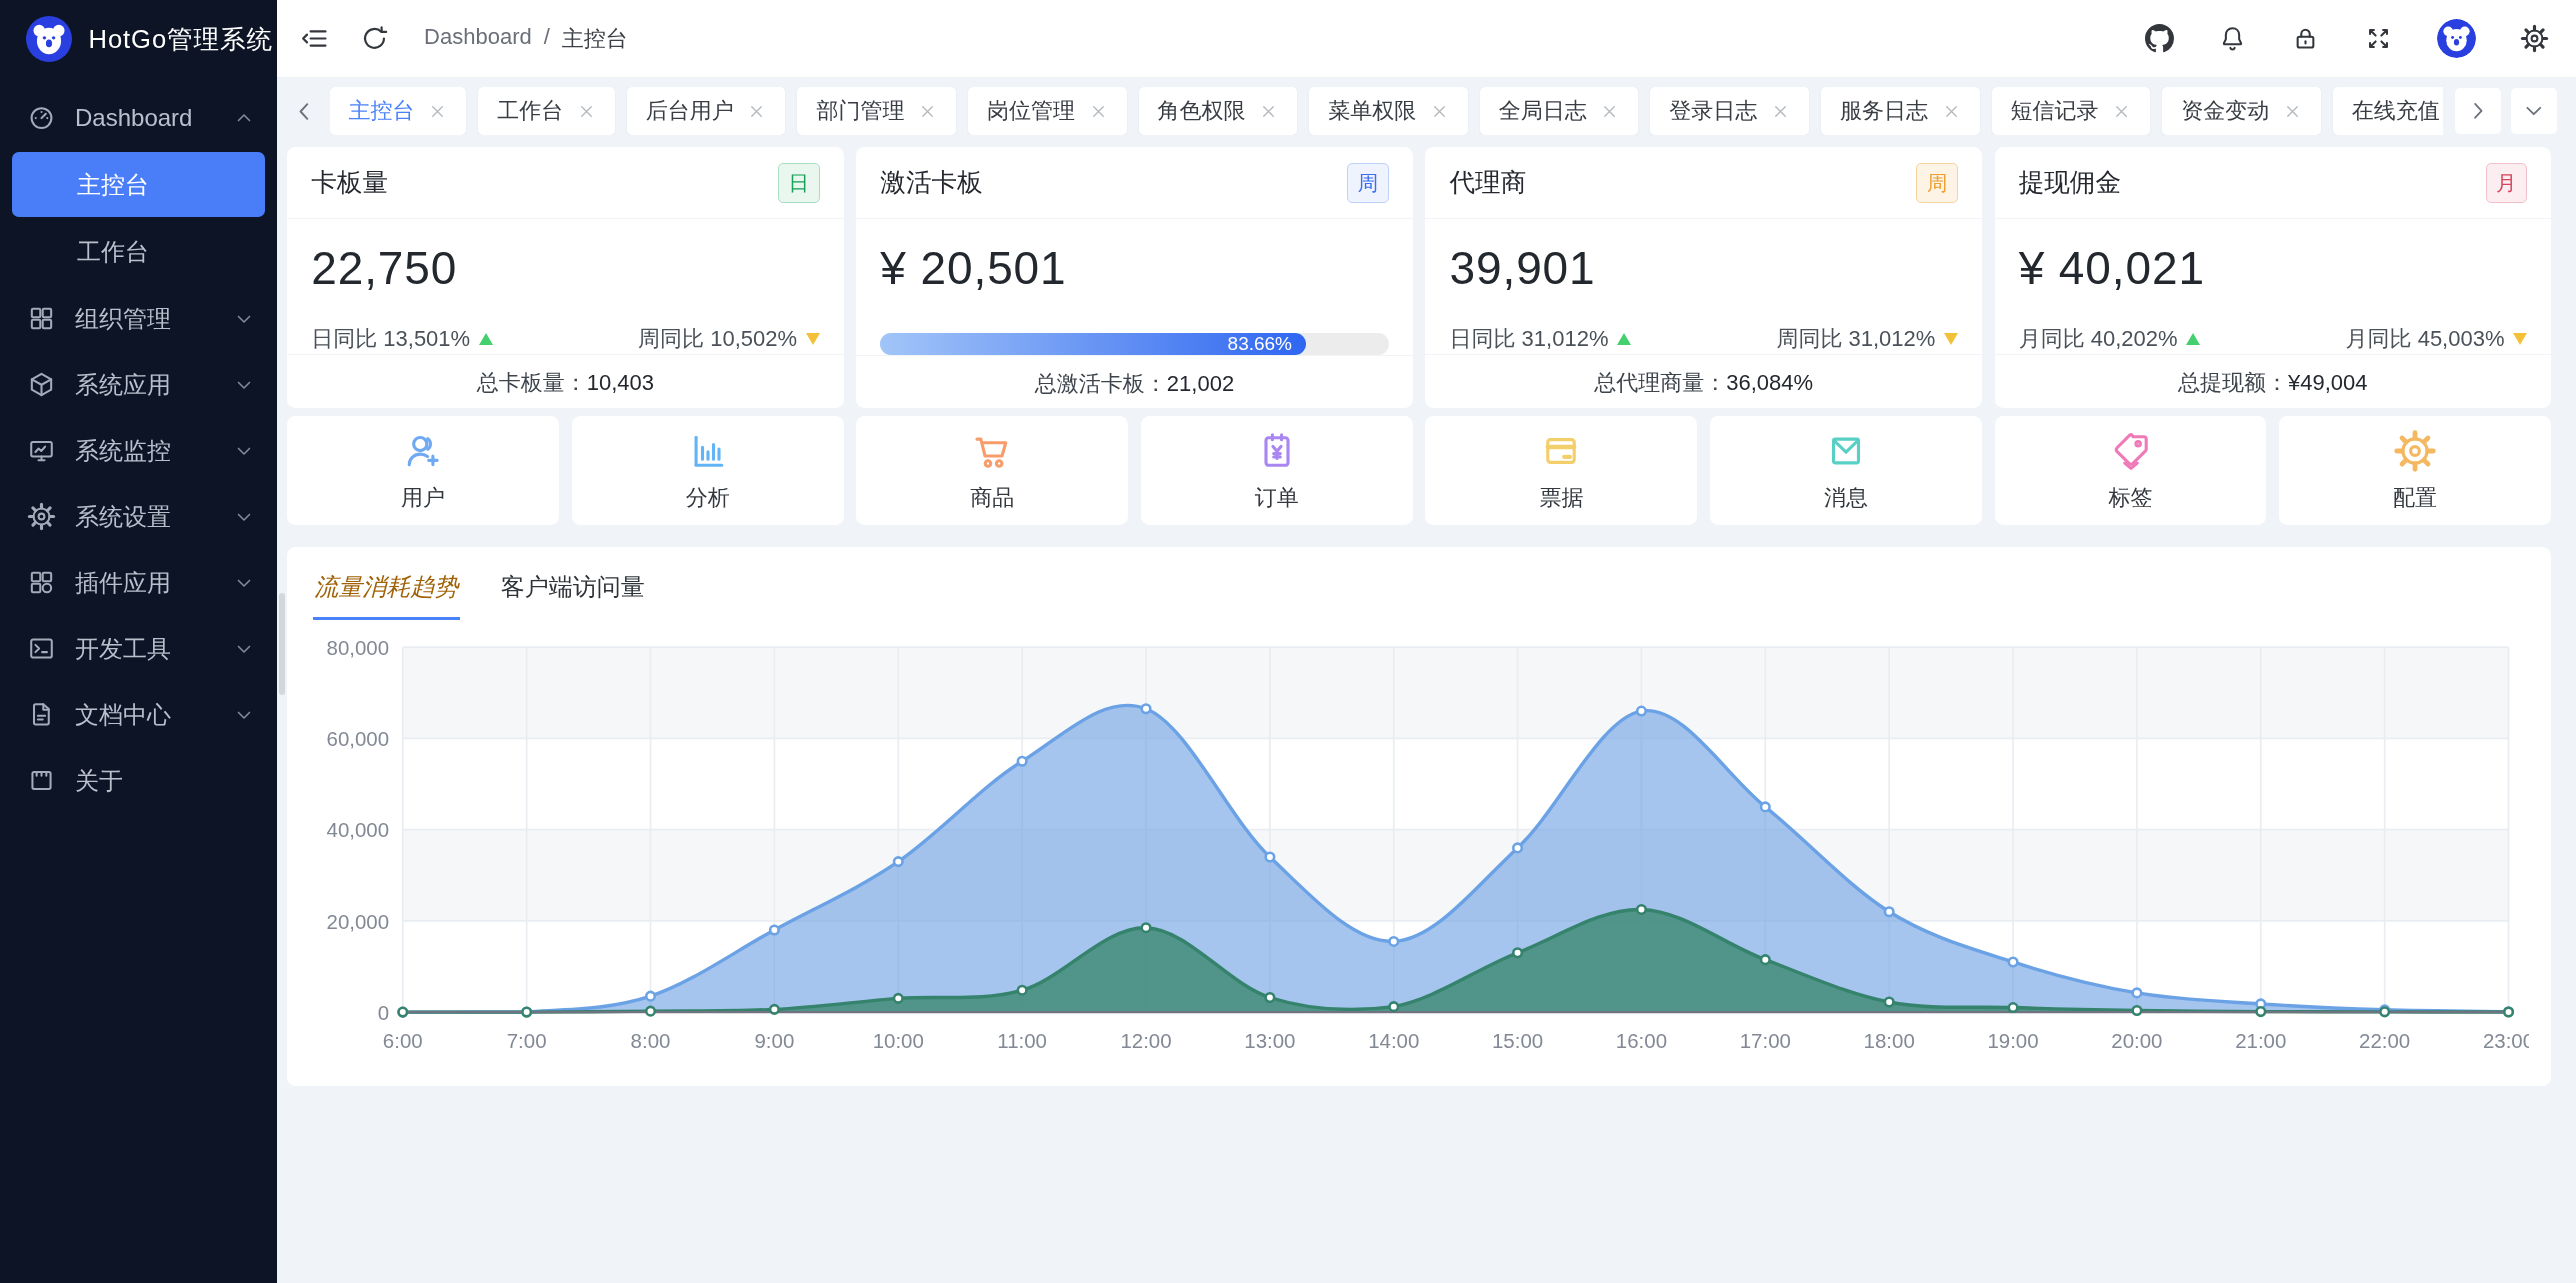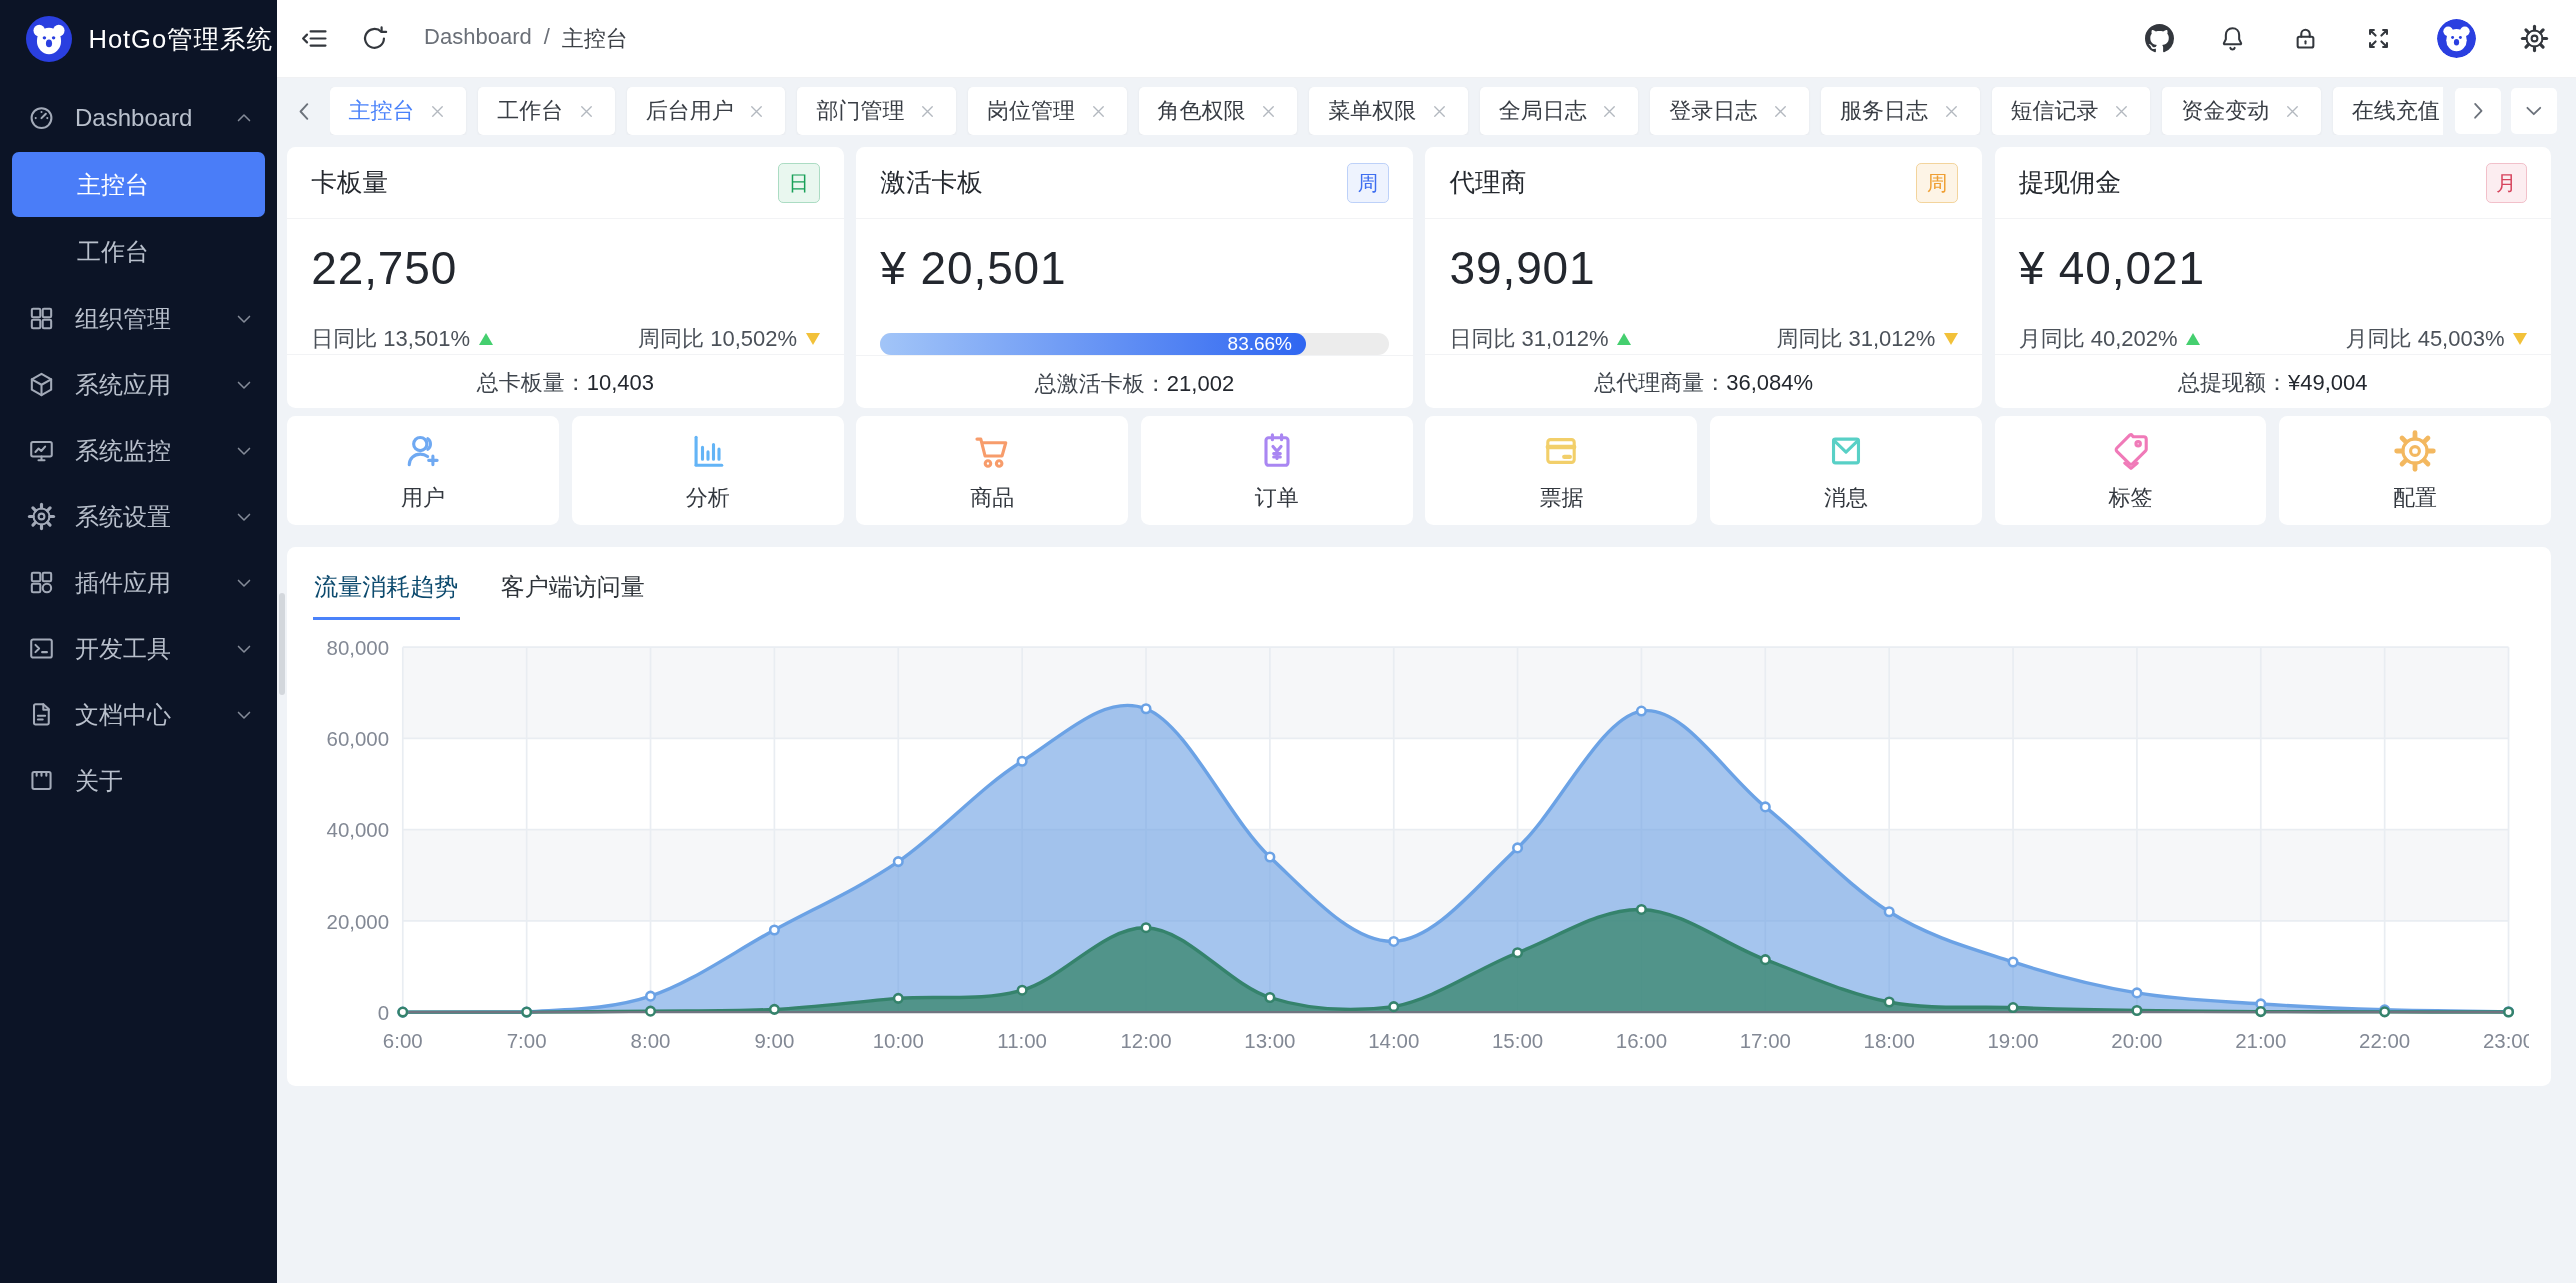--- a/index.html
+++ b/index.html
@@ -623,21 +623,21 @@
                 <line x1="7.05" y1="7.05" x2="4.93" y2="4.93" stroke-width="2.6"></line>
                 <line x1="12" y1="5" x2="12" y2="2" stroke-width="2.6"></line>
                 <line x1="16.95" y1="7.05" x2="19.07" y2="4.93" stroke-width="2.6"></line>
               </svg>
             </span>
             <span class="sc-label">配置</span>
           </div>
         </div>
       <div class="chart-card">
         <div class="chart-tabs" id="chartTabs">
-            <div class="c-tab active" style="color: #0c4a6e; border-bottom-color: rgb(74, 130, 250);">流量消耗趋势</div>
+            <div class="c-tab active" style="color: #a16207; border-bottom-color: rgb(74, 130, 250); font-style: italic;">流量消耗趋势</div>
             <div class="c-tab">客户端访问量</div>
           </div>
         <div class="chart" id="chart">
             <svg width="2220" height="440" viewBox="0 0 2604 516">
               <rect x="110" y="240.0" width="2470" height="107.0" fill="#f6f7f9"></rect>
               <rect x="110" y="26.0" width="2470" height="107.0" fill="#f6f7f9"></rect>
               <line x1="110.0" y1="26" x2="110.0" y2="454" stroke="#e9edf2" stroke-width="2"></line>
               <line x1="255.3" y1="26" x2="255.3" y2="454" stroke="#e9edf2" stroke-width="2"></line>
               <line x1="400.6" y1="26" x2="400.6" y2="454" stroke="#e9edf2" stroke-width="2"></line>
               <line x1="545.9" y1="26" x2="545.9" y2="454" stroke="#e9edf2" stroke-width="2"></line>

